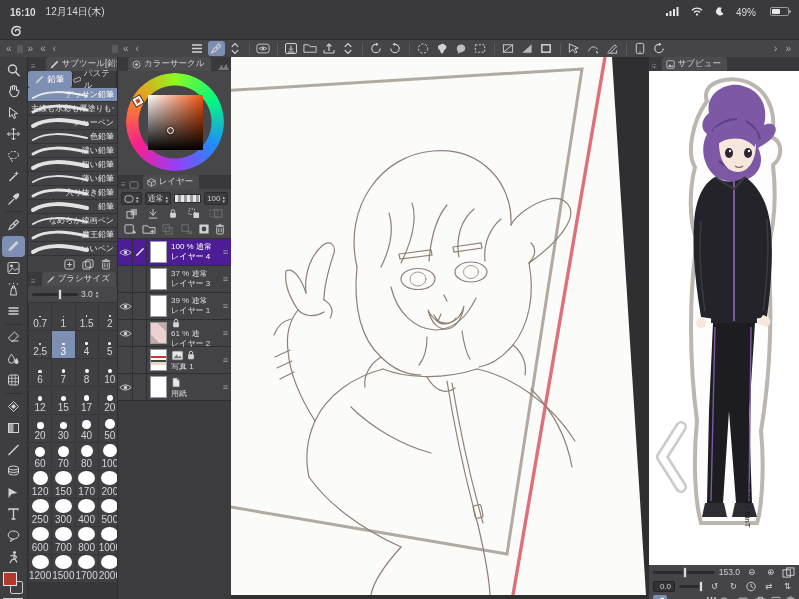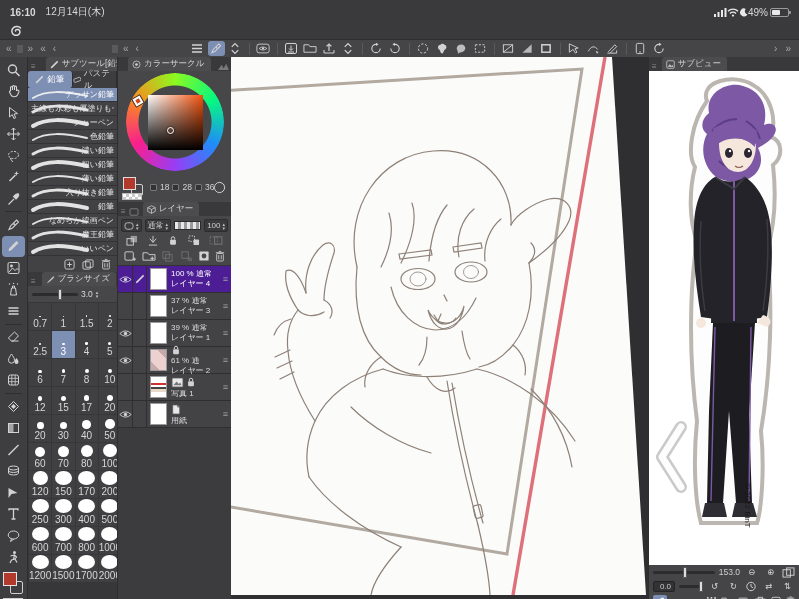--- a/index.html
+++ b/index.html
@@ -1,21 +1,21 @@
 <!DOCTYPE html>
 <html><head>
 <meta charset="utf-8">
 <style>
   *{box-sizing:border-box;margin:0;padding:0}
   html,body{width:799px;height:599px;overflow:hidden}
   body{background:#3a3a3c;font-family:"Liberation Sans","DejaVu Sans",sans-serif;color:#d9d9db;cursor:default}
   
   #statusbar{height:14px;display:flex;align-items:center;padding:12px 10px;font-size:10px;background:#3a3a3c}
   #statusbar .time{font-weight:bold;margin-right:10px}
-  #statusbar .right{margin-left:auto;display:flex;align-items:center;gap:0}
+  #statusbar .right{margin-left:auto;display:flex;gap:12px}
   .batt{width:19px;height:9px;border:1px solid #9a9a9c;border-radius:2px;position:relative;margin-left:2px}
   .batt i{position:absolute;left:1px;top:1px;bottom:1px;width:48%;background:#e8e8ea;border-radius:1px}
   .batt::after{content:"";position:absolute;right:-3px;top:2px;width:2px;height:3px;background:#9a9a9c;border-radius:0 1px 1px 0}
   #menubar{height:15px;display:flex;align-items:center;gap:0;padding:0 6px;background:#3a3a3c;font-size:10.5px}
   #menubar .logo{width:16px;height:13px;margin:0 10px 0 2px;display:flex;align-items:center}
   .menu-item{padding:0 9px;color:#e2e2e4}
   #toolbar{height:18px;background:#454548;border-top:1px solid #2e2e30;display:flex;align-items:center;font-size:10px;padding:0 4px;gap:2px}
   #toolbar .grp{display:flex;align-items:center;gap:3px;margin-right:6px;color:#bfbfc1}
   .tbi{width:17px;height:15px;display:flex;align-items:center;justify-content:center;border-radius:3px;color:#d6d6d8}
   .tbi.sel{background:#7e8fb4;color:#fff}
@@ -873,39 +873,20 @@
               <path d="M1 9 L5 3 L8 9Z M6 9 L10 2 L13 9Z" fill="currentColor"></path>
             </svg>
           </span>
       </div>
       <div id="wheel">
         <div id="ring"></div>
         <div id="sqr"></div>
         <div id="ringmark"></div>
         <div id="sqmark"></div>
       </div>
-      <div id="color-foot">
-        <span class="fg"></span>
-        <span class="bg"></span>
-        <span class="tr checkertex"></span>
-        <span class="vals">
-          <span class="vic"></span>
-            <span>18</span>
-          <span class="vic"></span>
-            <span>28</span>
-          <span class="vic"></span>
-            <span>36</span>
-        </span>
-        <span class="cset ic" style="width:13px;height:13px">
-            <svg viewBox="0 0 14 14">
-              <circle cx="7" cy="7" r="5.5" fill="none" stroke="currentColor"></circle>
-              <path d="M7 1.5 A5.5 5.5 0 0 1 7 12.5" fill="none" stroke="currentColor" stroke-dasharray="2 2"></path>
-            </svg>
-          </span>
-      </div>
       <div class="phead">
         <span class="mini">≡</span>
         <span class="mini ic" style="width:10px;height:8px">
             <svg viewBox="0 0 12 10">
               <rect x="1" y="1" width="10" height="8" rx="1" fill="none" stroke="#8b8b8d"></rect>
             </svg>
           </span>
         <span class="ptab" style="margin-left:4px">
           <span class="ic" style="width:9px;height:9px">
               <svg viewBox="0 0 12 12">

